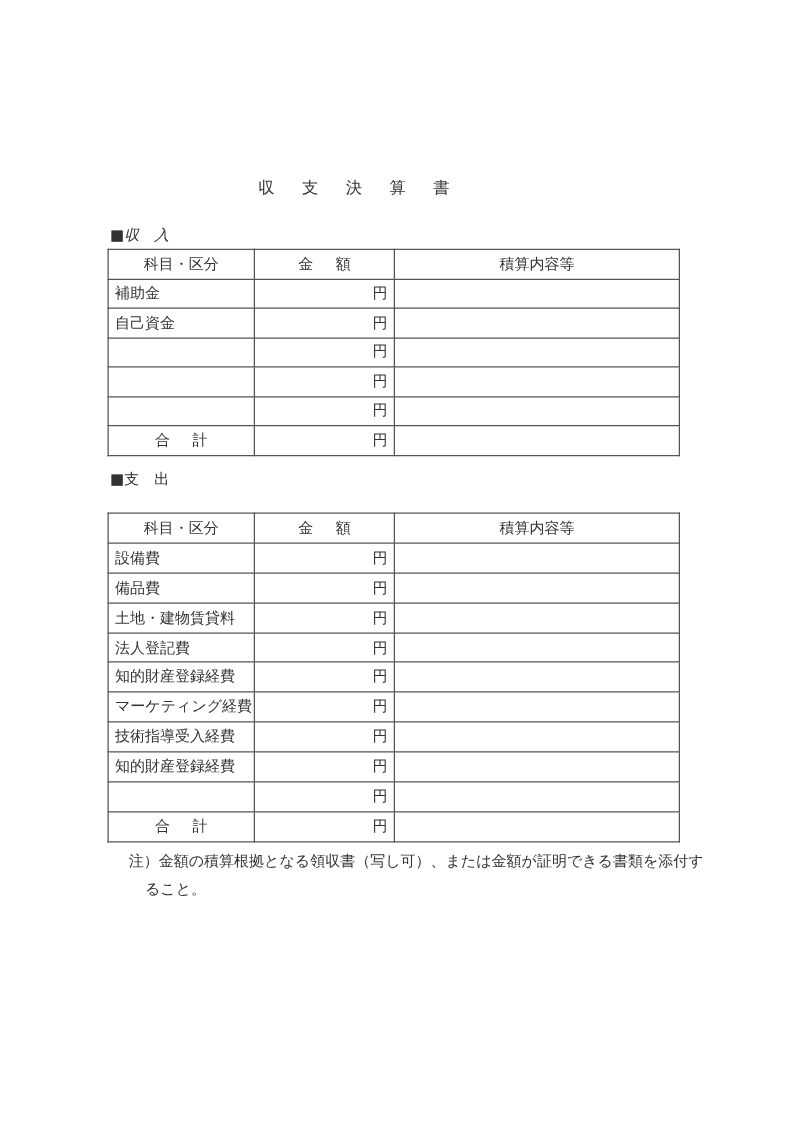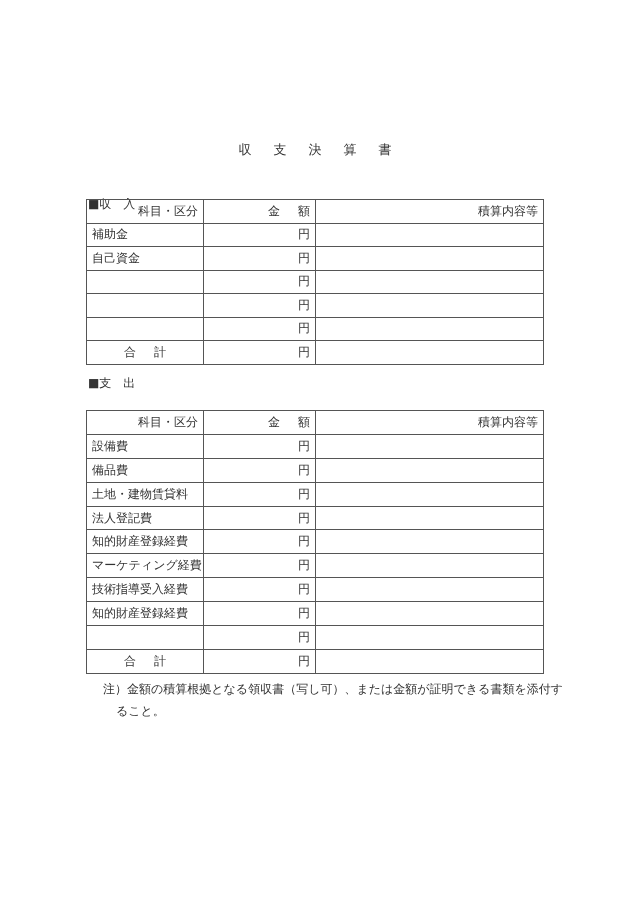--- a/index.html
+++ b/index.html
@@ -17,21 +17,20 @@
       font-size: 12px;
     }
     .title {
       position: absolute;
       top: 141px;
       left: 0;
       width: 566px;
       text-align: center;
       font-size: 13px;
       letter-spacing: 0;
-      padding-left: 32px;
     }
     .title span {
       display: inline-block;
       margin: 0 11px;
     }
     .section-label {
       position: absolute;
       left: 88px;
       font-size: 12px;
       letter-spacing: 0;
@@ -49,21 +48,21 @@
     }
     table.budget td, table.budget th {
       border: 1px solid #555555;
       font-weight: normal;
       font-size: 12px;
       padding: 0 5px;
       white-space: nowrap;
       overflow: hidden;
     }
     table.budget th {
-      text-align: right;
+      text-align: center;
     }
     table.income tr { height: 23.5px; }
     table.expense tr { height: 23.9px; }
     td.col-item { text-align: left; }
     td.col-amount { text-align: right; }
     td.col-total { text-align: center; }
     td.col-total .gap, th .gap { display: inline-block; width: 18px; }
     .note {
       position: absolute;
       left: 103px;
@@ -76,21 +75,21 @@
       padding-left: 13px;
     }
   </style>
 </head>
 <body>
 
 <div class="title">
   <span>収</span><span>支</span><span>決</span><span>算</span><span>書</span>
 </div>
 
-<div class="section-label" style="top:196px;">
+<div class="section-label" style="top:180px;font-style:italic;">
   <span>■</span><span>収</span><span class="gap"></span><span>入</span>
 </div>
 
 <table class="budget income" style="top:199px;">
   <colgroup>
     <col style="width:117px">
     <col style="width:112px">
     <col style="width:228px">
   </colgroup>
   <tbody>

